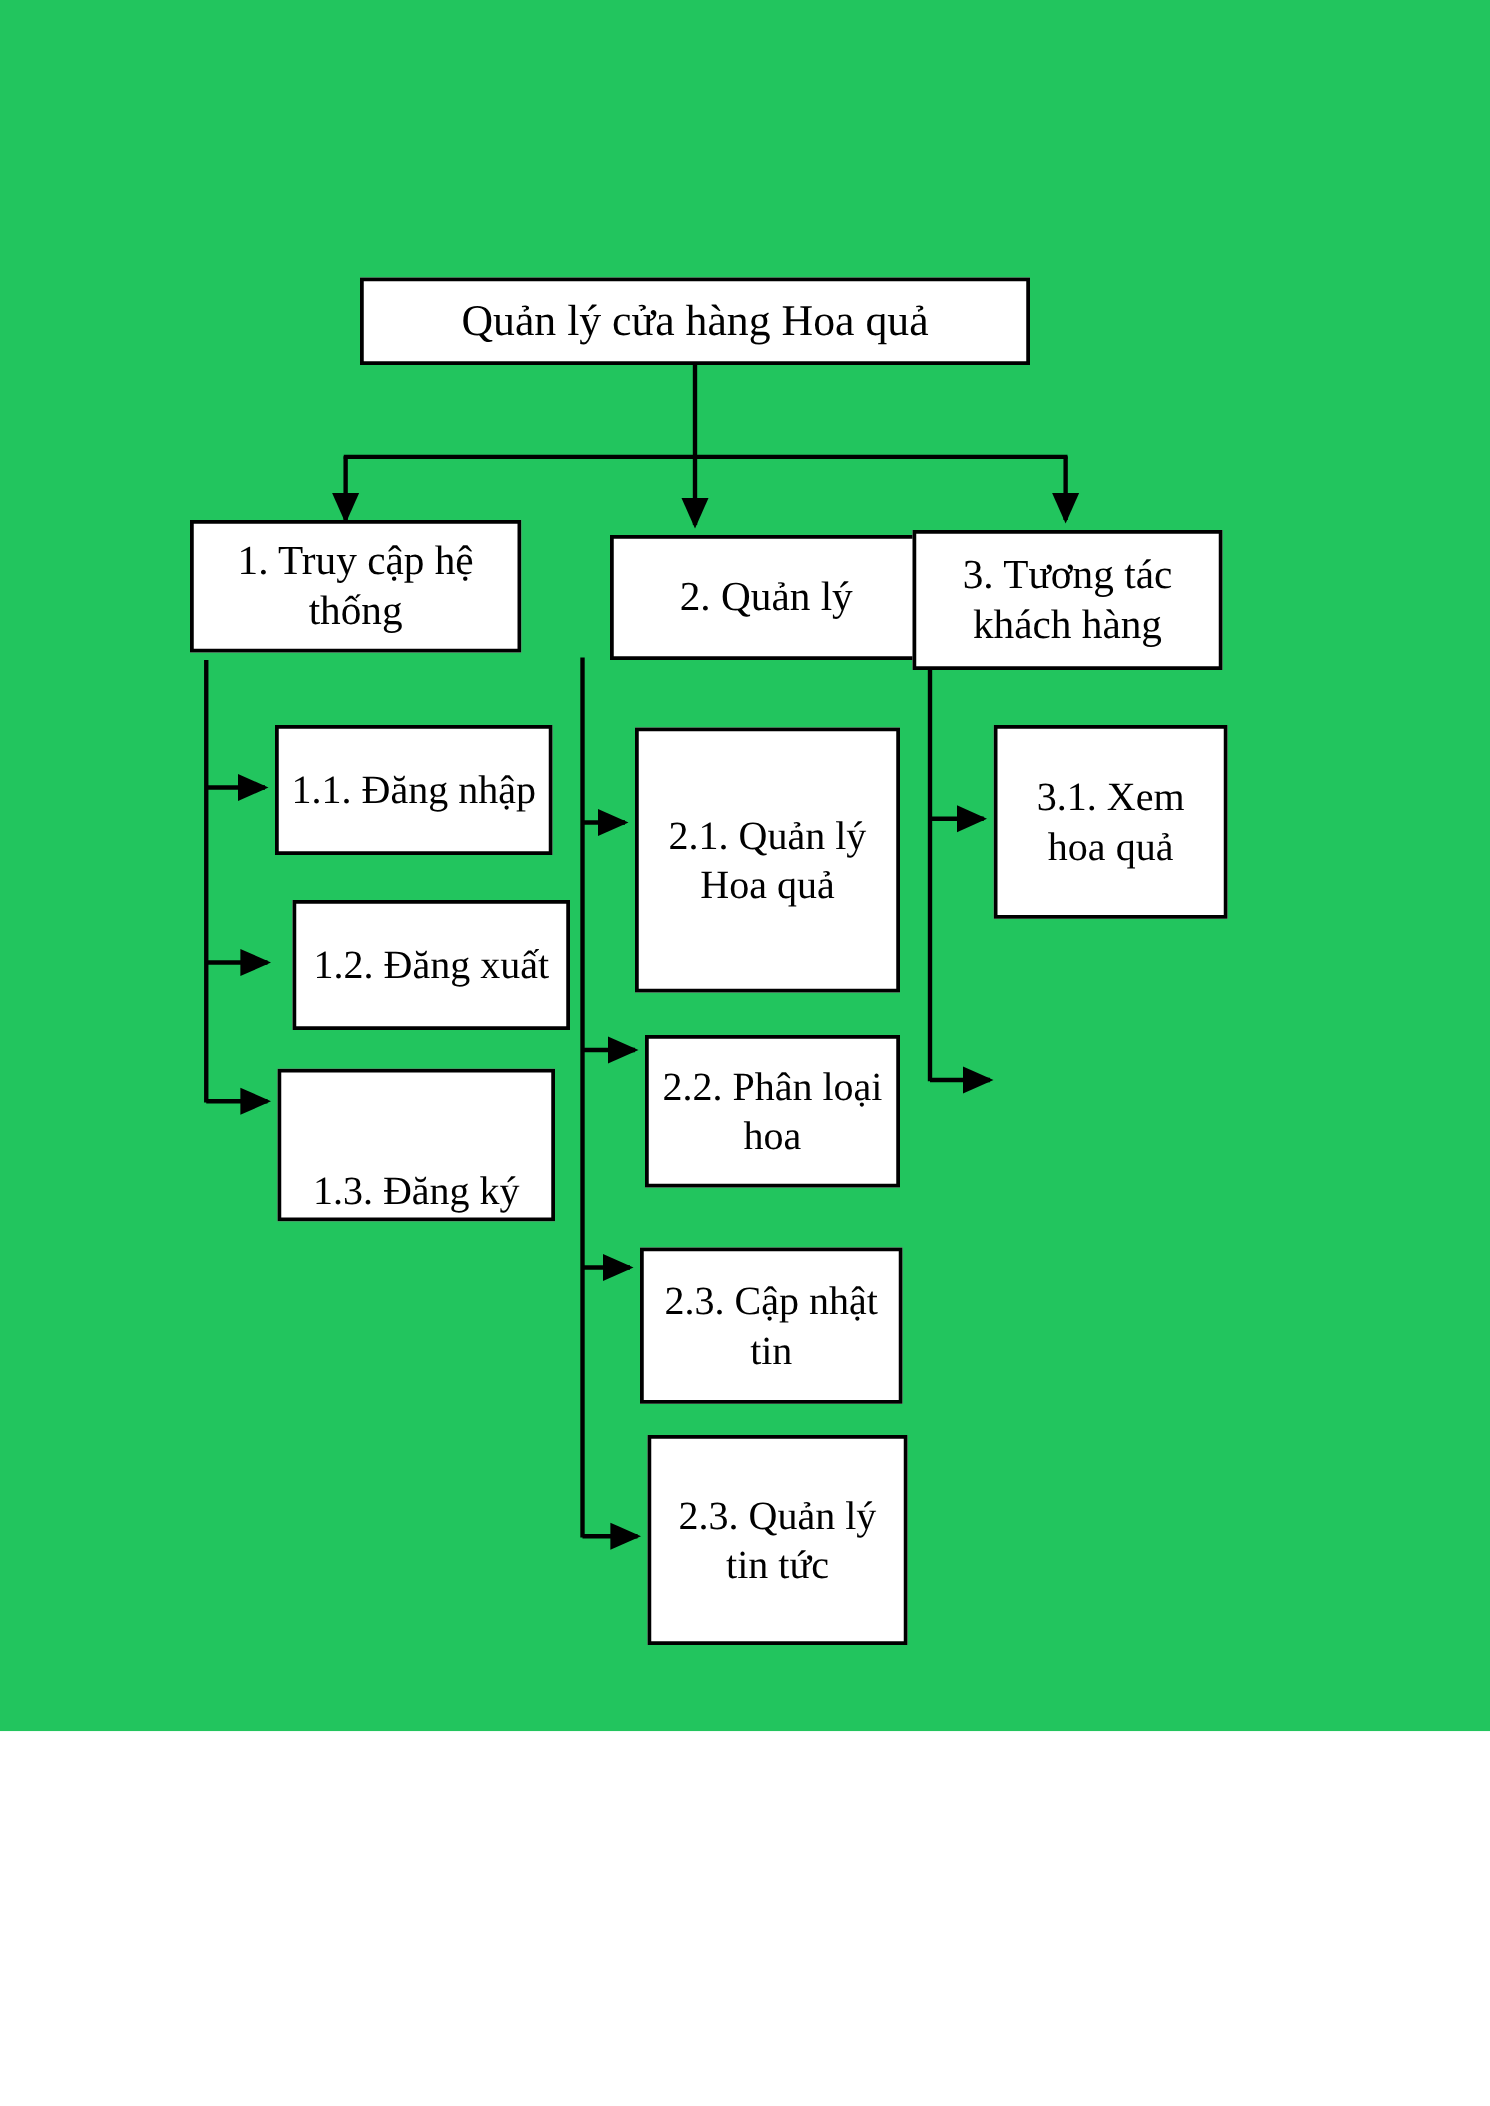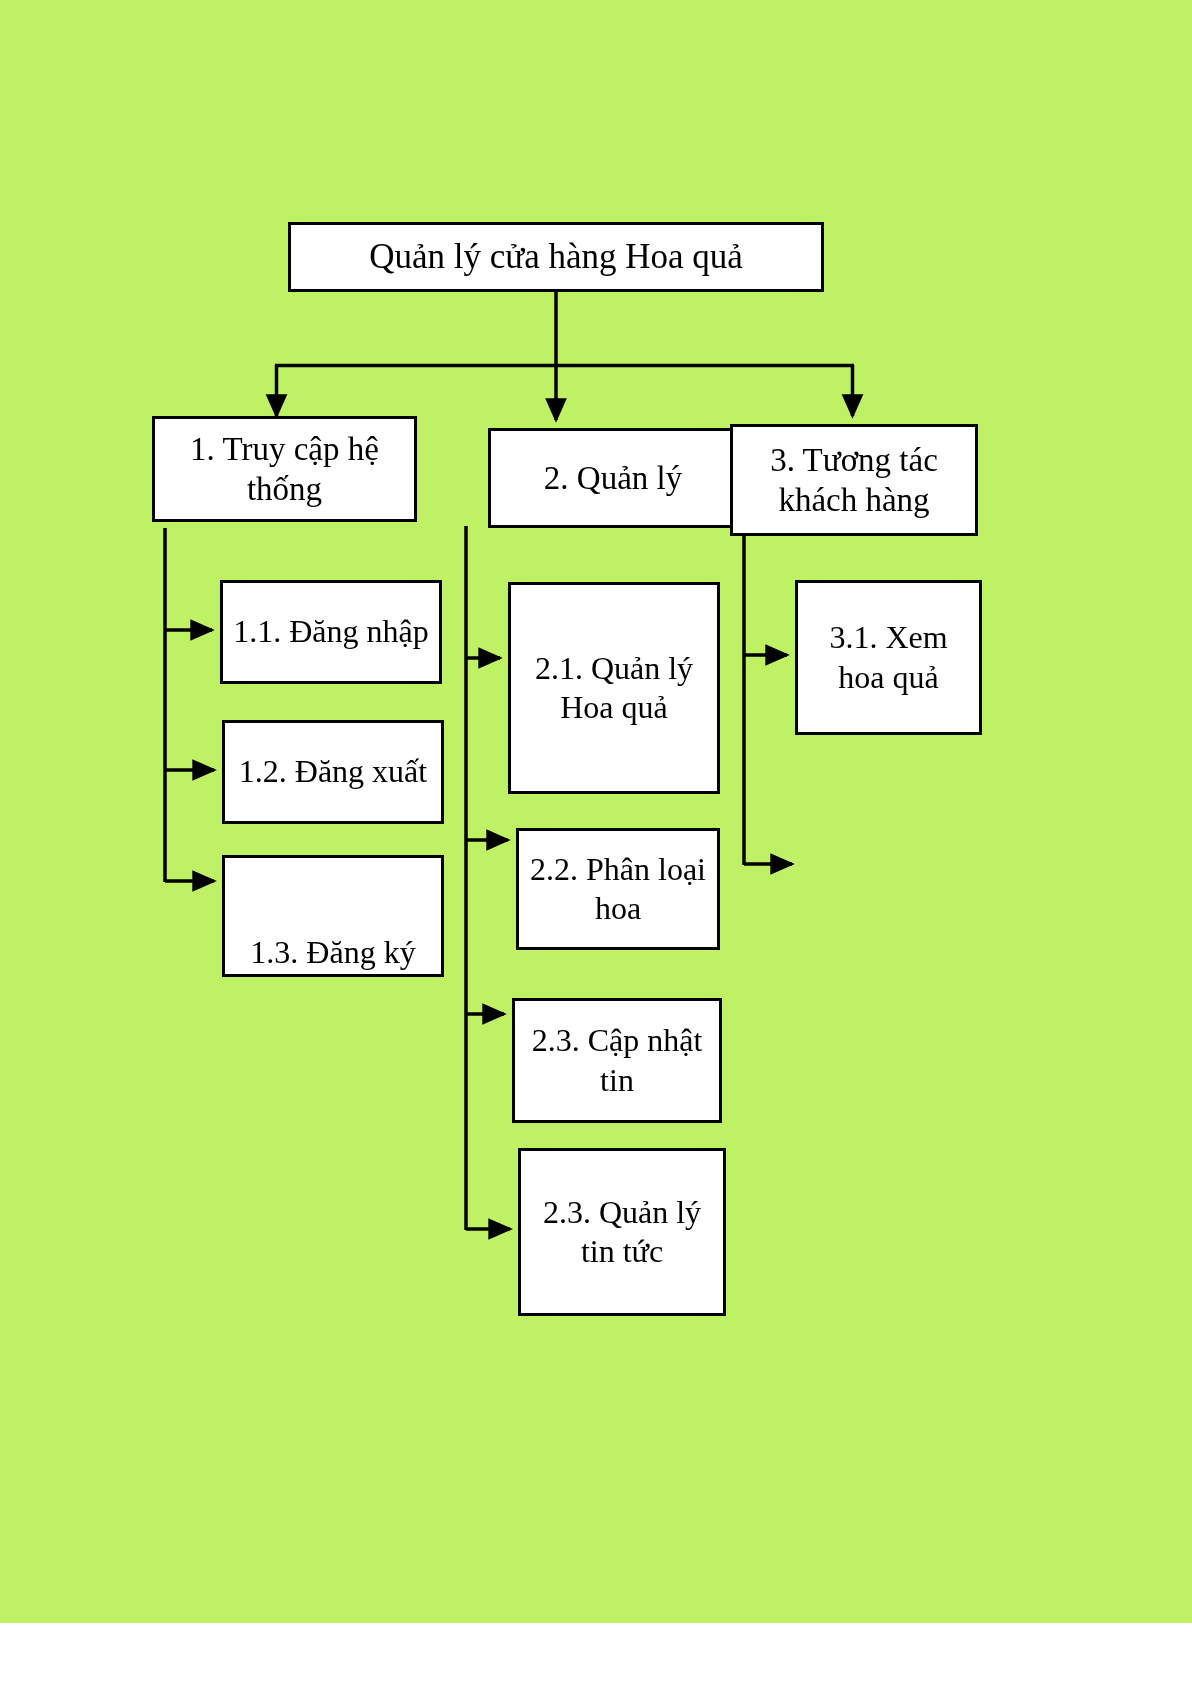--- a/index.html
+++ b/index.html
@@ -7,22 +7,22 @@
     padding: 0;
     background: #ffffff;
   }
   body {
     font-family: "Liberation Serif", "DejaVu Serif", serif;
     color: #000000;
   }
   #canvas {
     position: relative;
     width: 1192px;
-    height: 1623px;
-    background: #bef264;
+    height: 1385px;
+    background: #22c55e;
     overflow: hidden;
   }
   svg.connectors {
     position: absolute;
     left: 0;
     top: 0;
     width: 1192px;
     height: 1685px;
     pointer-events: none;
   }
@@ -44,21 +44,21 @@
     width: 100%;
   }
   
   #n-root   { left: 288px;  top: 222px;  width: 536px; height: 70px;  font-size: 35px; }
   
   #n-l1-1   { left: 152px;  top: 416px;  width: 265px; height: 106px; font-size: 33px; }
   #n-l1-2   { left: 452px;  top: 428px;  width: 250px; height: 100px; font-size: 33px; margin-left: 36px; }
   #n-l1-3   { left: 730px;  top: 424px;  width: 248px; height: 112px; font-size: 33px; }
   
   #n-1-1    { left: 220px;  top: 580px;  width: 222px; height: 104px; font-size: 32px; }
-  #n-1-2    { left: 222px;  top: 720px;  width: 222px; height: 104px; font-size: 32px; }
+  #n-1-2    { left: 234px;  top: 720px;  width: 222px; height: 104px; font-size: 32px; }
   #n-1-3    { left: 222px;  top: 855px;  width: 222px; height: 122px; font-size: 32px; align-items: flex-end; }
   
   #n-2-1    { left: 508px;  top: 582px;  width: 212px; height: 212px; font-size: 32px; }
   #n-2-2    { left: 516px;  top: 828px;  width: 204px; height: 122px; font-size: 32px; }
   #n-2-3    { left: 512px;  top: 998px;  width: 210px; height: 125px; font-size: 32px; justify-content: flex-end; }
   #n-2-4    { left: 518px;  top: 1148px; width: 208px; height: 168px; font-size: 32px; }
   
   #n-3-1    { left: 795px;  top: 580px;  width: 187px; height: 155px; font-size: 32px; }
   #n-3-2    { left: 800px;  top: 778px;  width: 187px; height: 165px; font-size: 32px; }
 </style>

